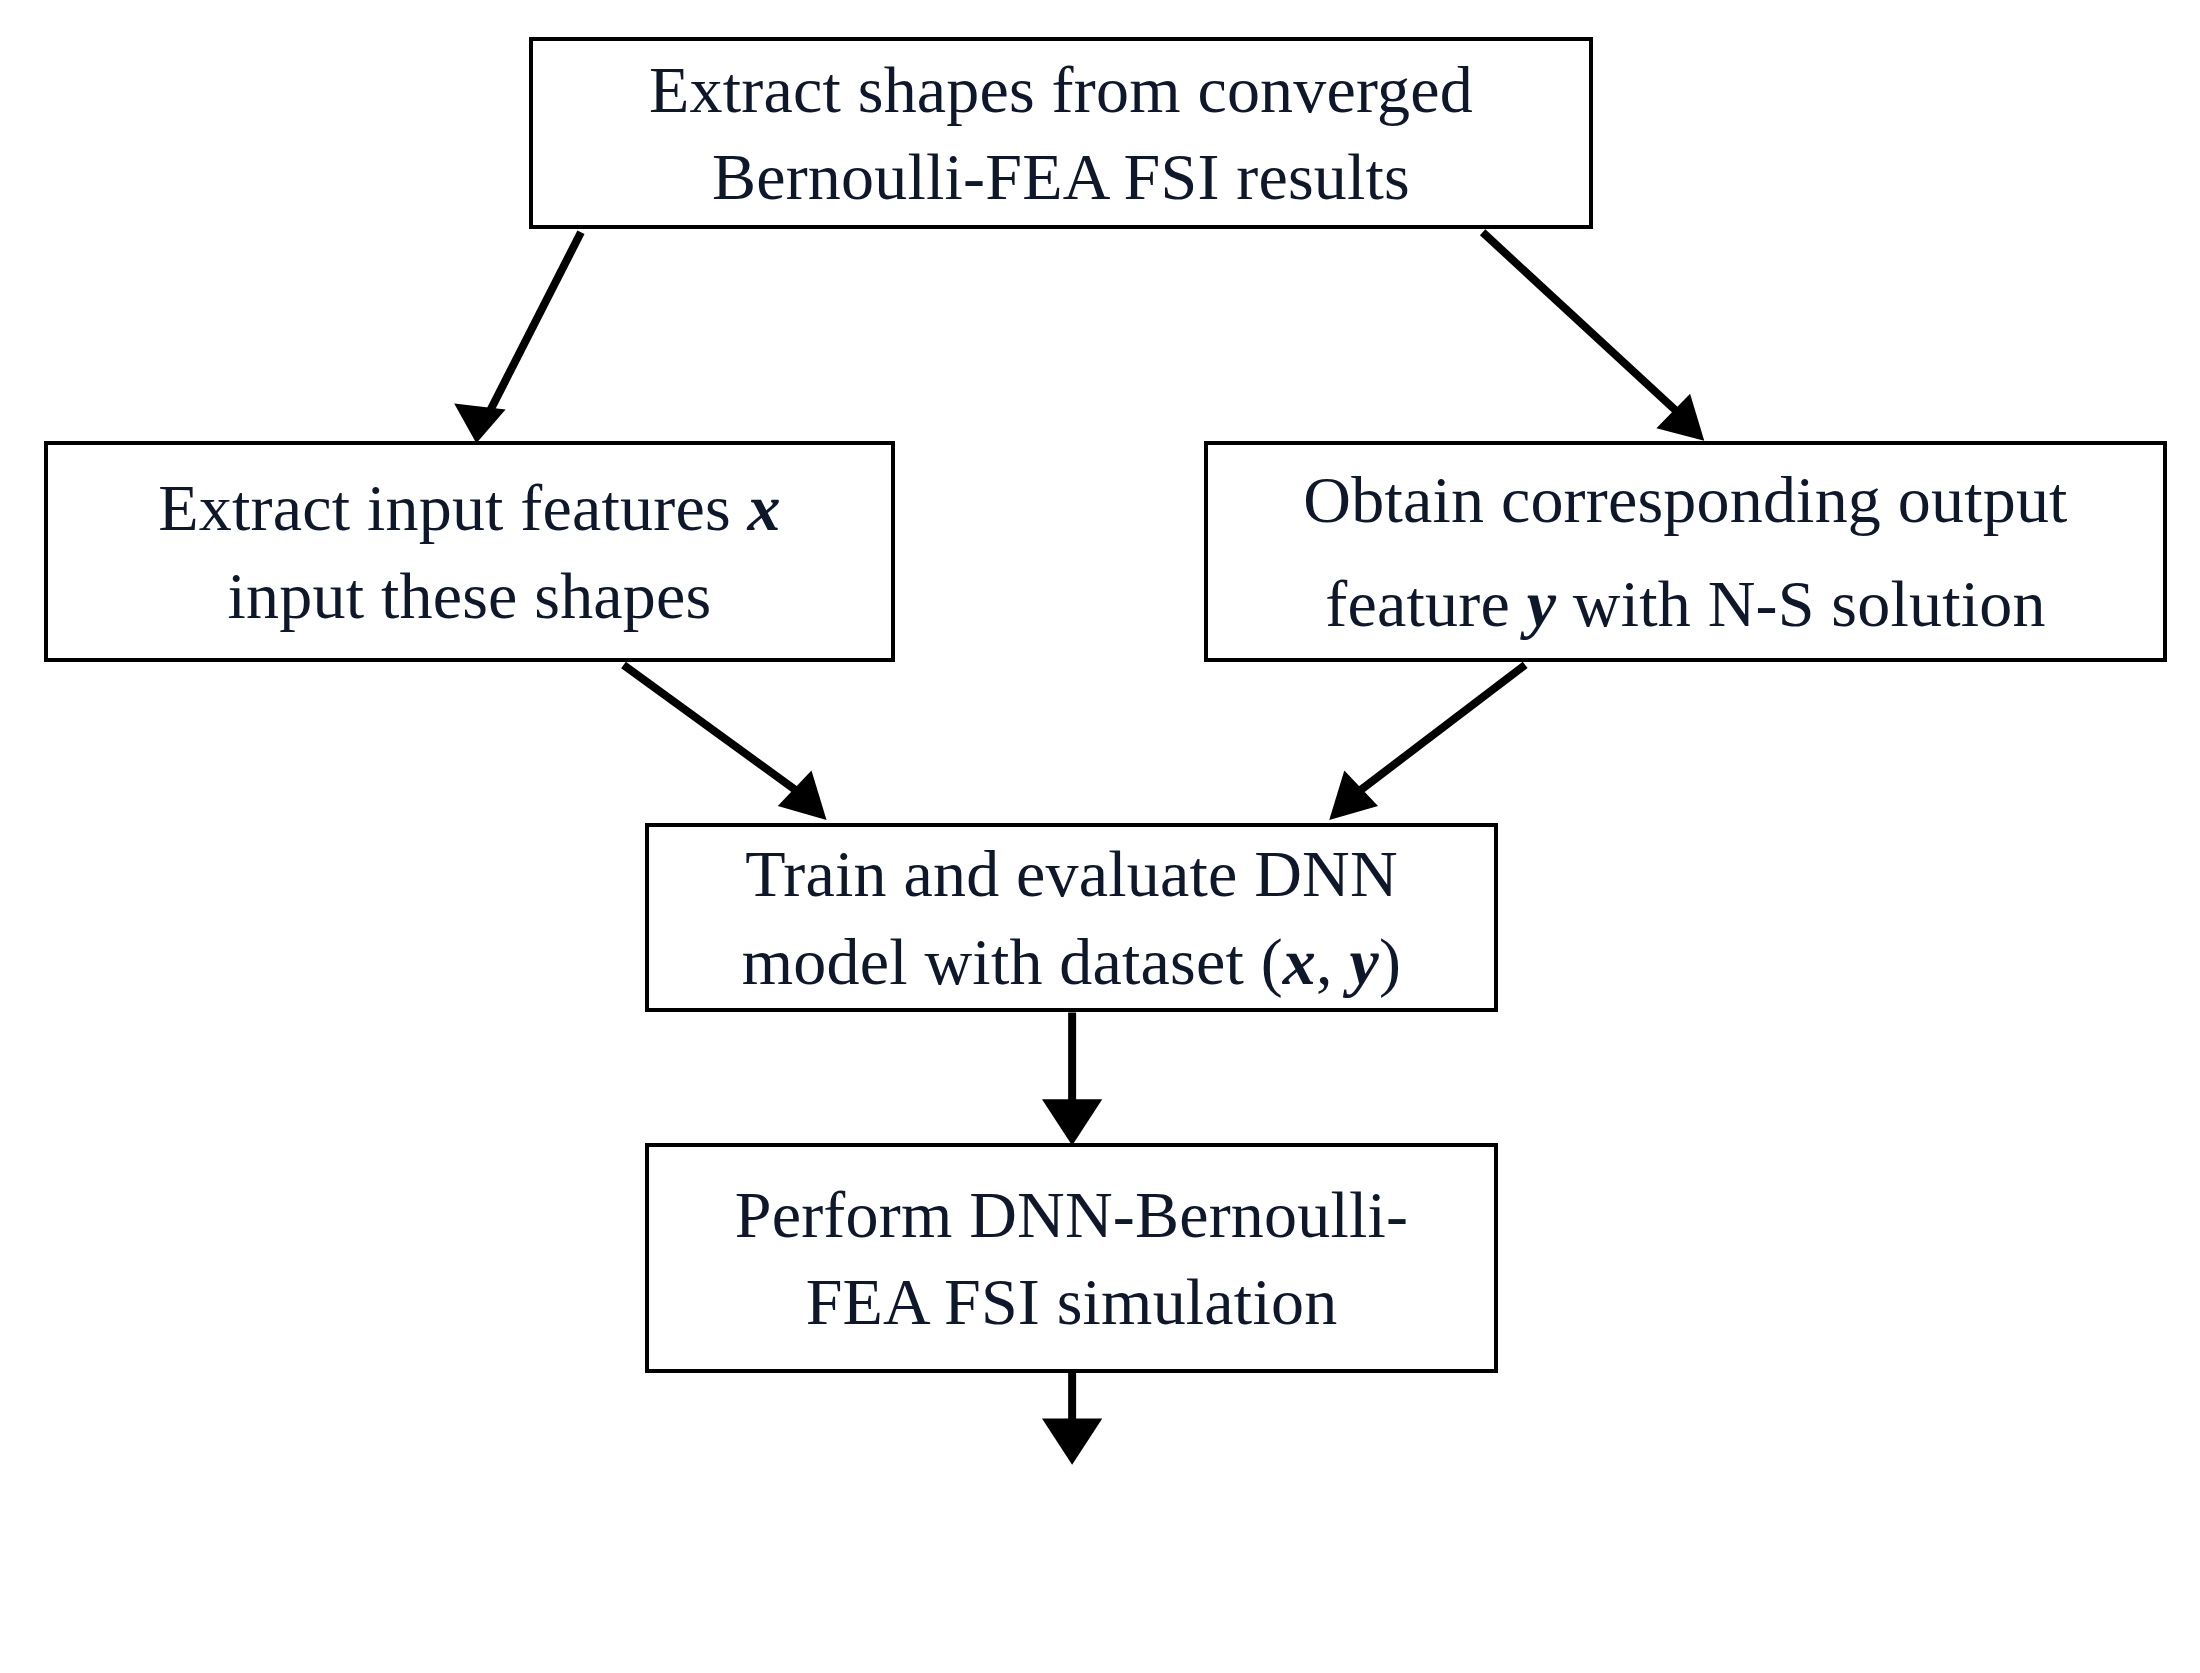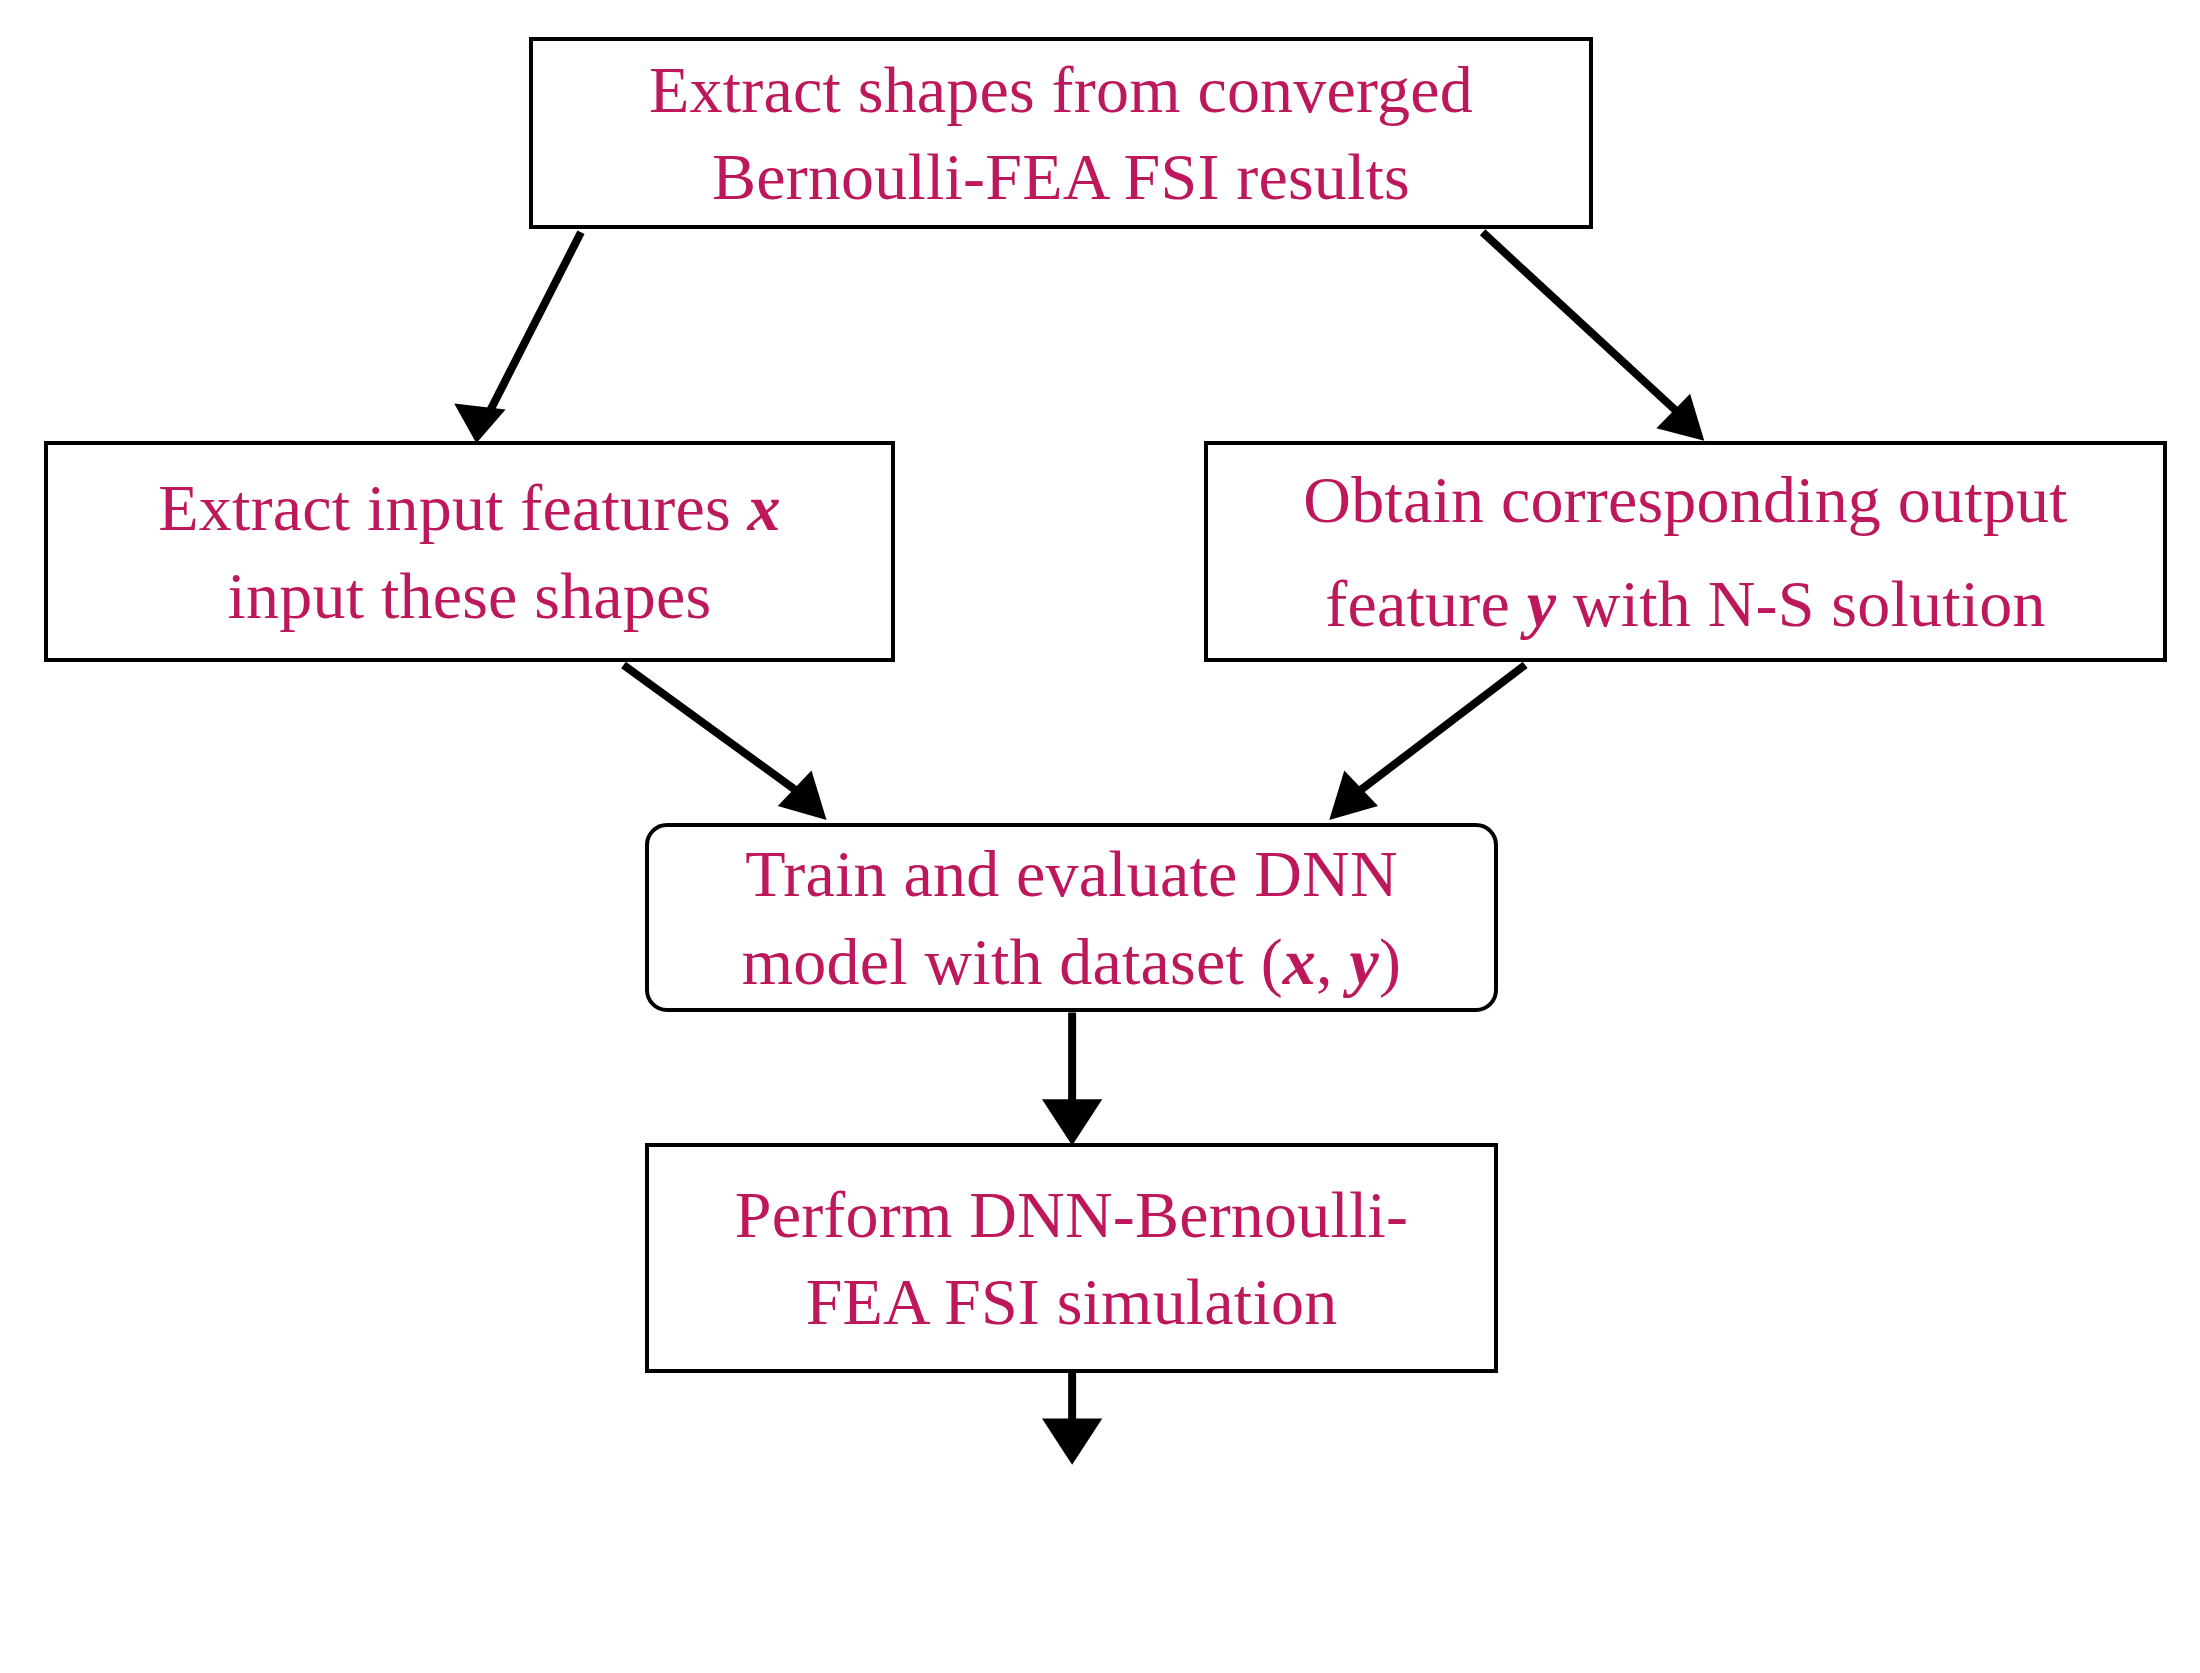--- a/index.html
+++ b/index.html
@@ -17,21 +17,21 @@
   }
   .flow-box {
     position: absolute;
     box-sizing: border-box;
     border: 4.4px solid #000000;
     background: #ffffff;
     display: flex;
     flex-direction: column;
     align-items: center;
     justify-content: center;
-    color: #be185d;
+    color: #0f172a;
     text-align: center;
     z-index: 2;
   }
   .flow-box .line {
     display: block;
     white-space: nowrap;
     font-size: 66px;
     line-height: 1.32;
     letter-spacing: 0.2px;
   }
@@ -46,21 +46,21 @@
     width: 2201px;
     height: 1673px;
     z-index: 1;
     pointer-events: none;
   }
 
   
   #box-extract-shapes   { left: 529px;  top: 37px;   width: 1064px; height: 192px; }
   #box-input-features   { left: 44px;   top: 441px;  width: 851px;  height: 221px; }
   #box-output-feature   { left: 1204px; top: 441px;  width: 963px; height: 221px; gap: 16px; }
-  #box-train-dnn        { left: 645px;  top: 823px;  width: 853px;  height: 189px; border-radius: 22px; }
+  #box-train-dnn        { left: 645px;  top: 823px;  width: 853px;  height: 189px; }
   #box-perform-sim      { left: 645px;  top: 1143px; width: 853px;  height: 230px; }
   #box-compare-results  { left: 645px;  top: 1463px; width: 853px;  height: 195px; }
 </style>
 </head>
 <body>
 
 <div id="canvas">
 
   <svg id="svg-arrows" viewBox="0 0 2482 1887" xmlns="http://www.w3.org/2000/svg">
 

